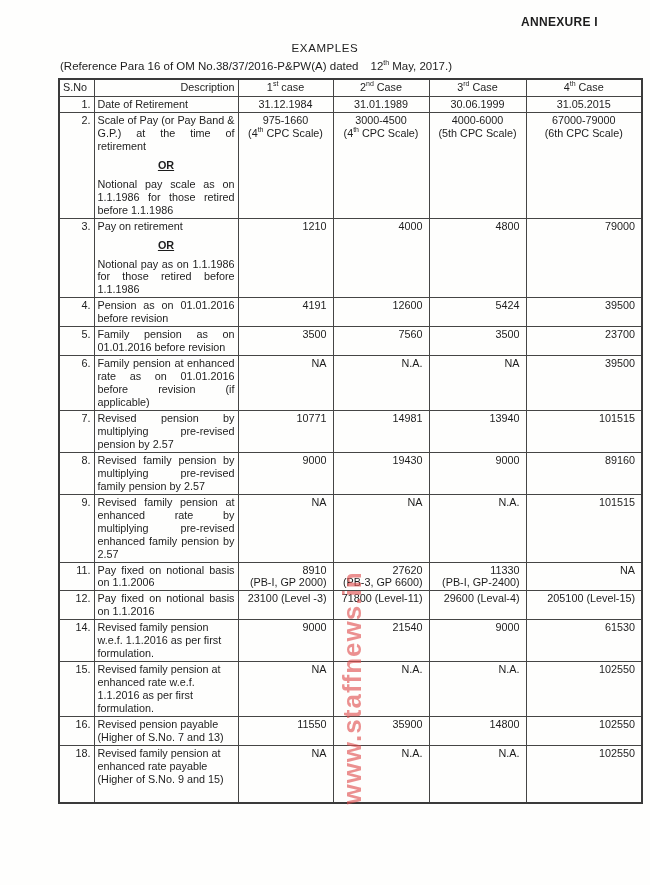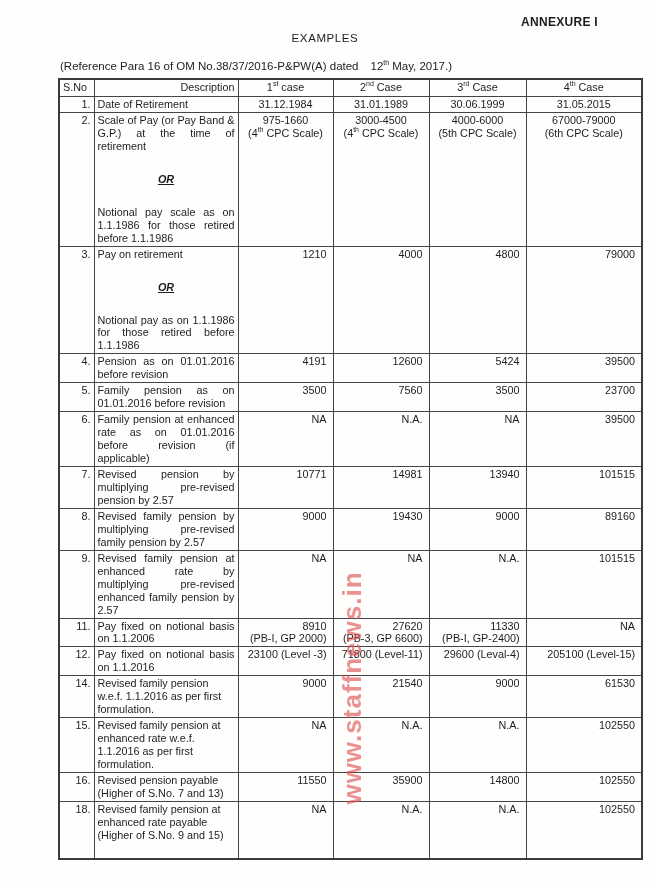--- a/index.html
+++ b/index.html
@@ -1,21 +1,21 @@
 <!DOCTYPE html>
 <html><head>
 <meta charset="utf-8">
 <style>
   html,body{margin:0;padding:0;background:#ffffff;}
   .page{
     position:relative;width:650px;height:885px;background:#fefefd;
     font-family:"Liberation Sans", sans-serif;color:#1d1d1d;overflow:hidden;
   }
   .annexure{position:absolute;top:15px;right:52px;font-size:12px;font-weight:bold;letter-spacing:.3px;}
-  .doc-title{position:absolute;top:32px;left:0;width:650px;text-align:center;font-size:11.5px;letter-spacing:.6px;}
+  .doc-title{position:absolute;top:42px;left:0;width:650px;text-align:center;font-size:11.5px;letter-spacing:.6px;}
   .reference{position:absolute;top:60px;left:60px;font-size:11.5px;}
   .reference .ref-day{margin-left:12px;}
   .reference .ref-post{margin-left:3px;}
   sup{font-size:7px;vertical-align:super;line-height:0;}
 
   table.examples{
     position:absolute;left:58px;top:78px;width:583px;
     border-collapse:collapse;table-layout:fixed;
     font-size:10.8px;line-height:1.2;
   }
@@ -30,21 +30,21 @@
   th.h-case{text-align:center;}
   col.c-sno{width:35px;}
   col.c-desc{width:144px;}
   col.c-1{width:95px;}
   col.c-2{width:96px;}
   col.c-3{width:97px;}
   col.c-4{width:116px;}
   td.sno{text-align:right;padding-right:4px;}
   td.desc{padding-left:5px;padding-right:4px;}
   td.desc.justify .dtext{text-align:justify;}
-  td.desc .or{text-align:center;font-weight:bold;text-decoration:underline;margin:20px 0;font-style:italic;}
+  td.desc .or{text-align:center;font-weight:bold;text-decoration:underline;margin:6px 0;}
   td.val.right{text-align:right;padding-right:6px;}
   td.val.center{text-align:center;margin-left:44px;}
   tbody tr:nth-child(2) td{height:100px;}
   tbody tr:nth-child(3) td{height:66px;}
   tbody tr:nth-child(9) td{height:54px;}
   tbody tr:nth-child(15) td{height:54px;}
   tbody tr:nth-child(18) td{height:52px;}
 
   .watermark{
     position:absolute;left:352px;top:688px;

